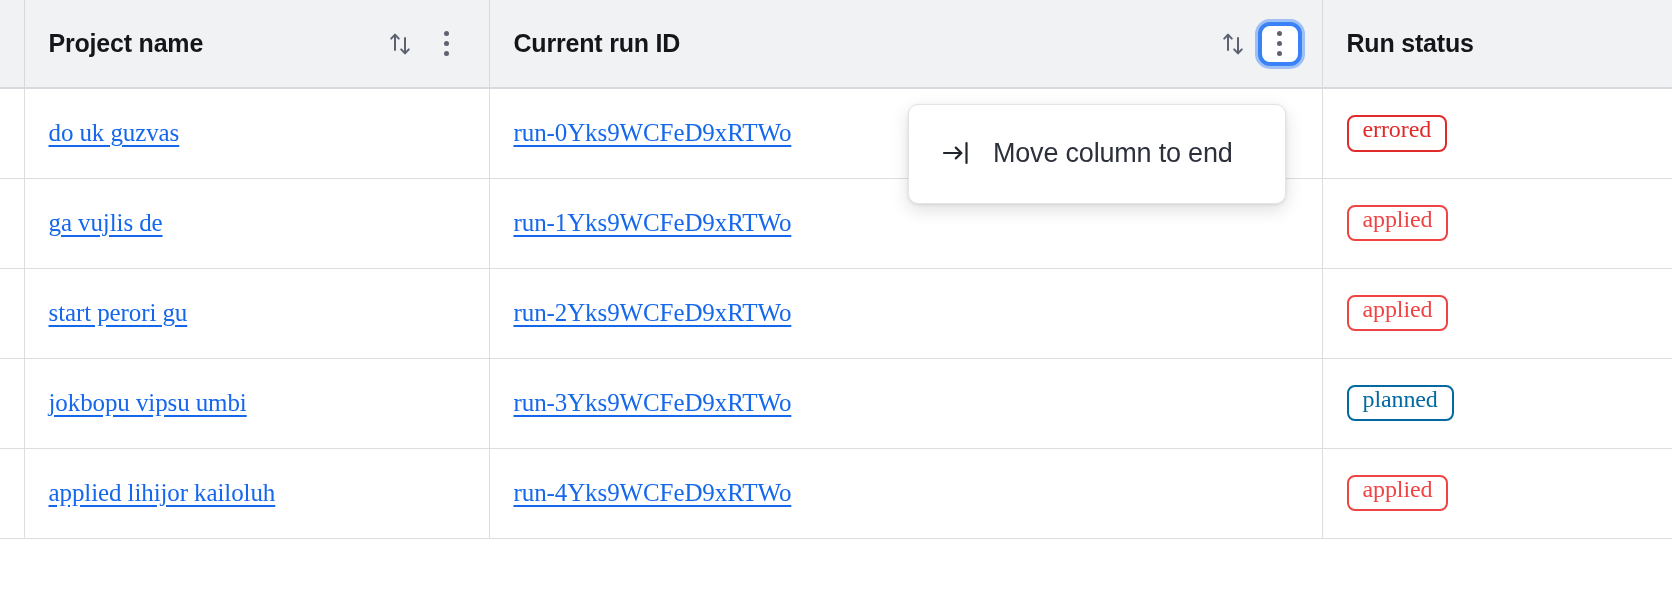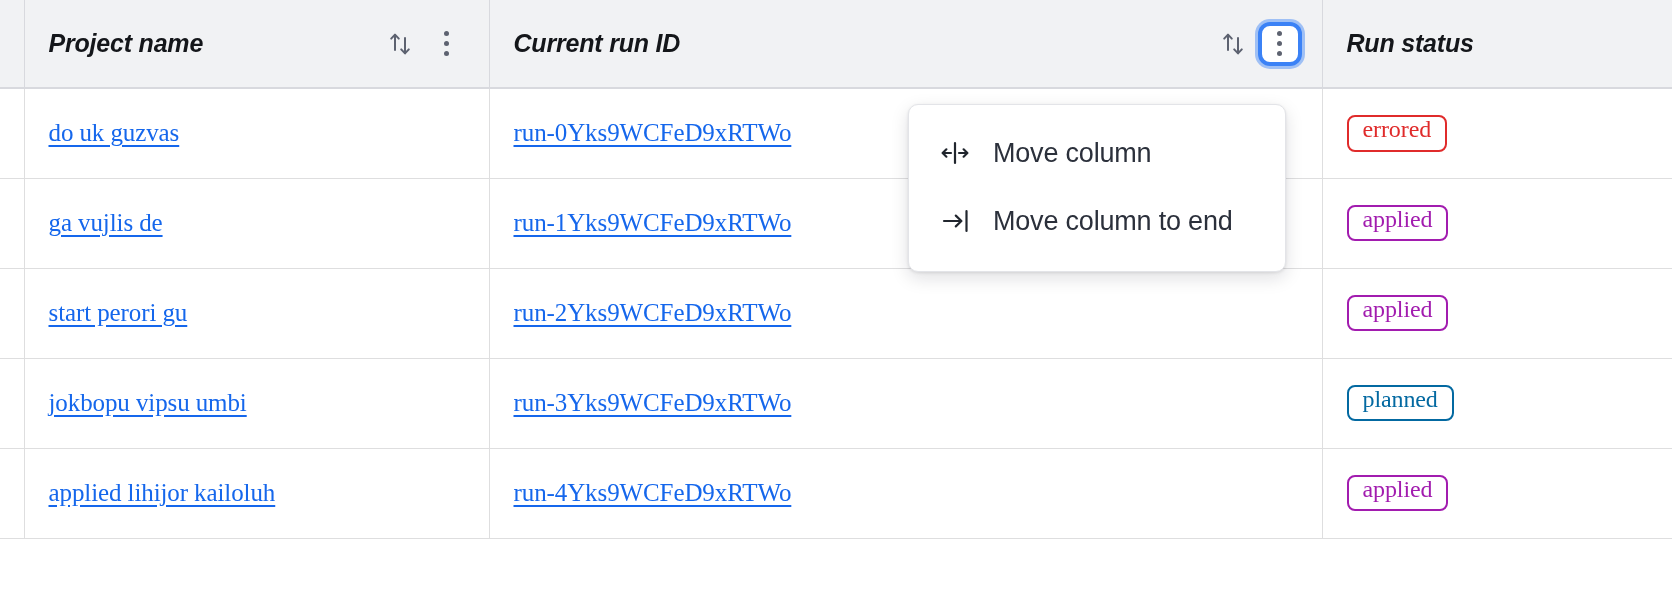--- a/index.html
+++ b/index.html
@@ -41,21 +41,20 @@
     border-right: 1px solid #d8d9de;
     height: 88px;
     padding: 0 24px;
     vertical-align: middle;
     text-align: left;
     font-size: 25px;
     font-weight: bold;
     color: #14161a;
     letter-spacing: -0.2px;
     white-space: nowrap;
-    font-style: italic;
   }
   thead th.spacer-head { padding: 0; border-right: 1px solid #d8d9de; }
   thead th.last-head { border-right: none; }
 
   .head-inner {
     display: flex;
     align-items: center;
     justify-content: space-between;
     width: 100%;
     gap: 10px;
@@ -133,21 +132,21 @@
     display: inline-block;
     border: 2px solid currentColor;
     border-radius: 8px;
     padding: 0 14px 7px;
     font-size: 24px;
     line-height: 1.08;
     letter-spacing: -0.1px;
     background: #ffffff;
   }
   .badge.errored { color: #e02b2b; }
-  .badge.applied { color: #a21caf; }
+  .badge.applied { color: #ef4444; }
   .badge.planned { color: #0369a1; }
 
   
   .menu {
     position: absolute;
     left: 908px;
     top: 104px;
     width: 378px;
     background: #ffffff;
     border: 1px solid #e3e4e8;
@@ -313,32 +312,20 @@
         </td>
         <td class="last-cell">
           <span class="badge applied">applied</span>
         </td>
       </tr>
     </tbody>
   </table>
 
   <div class="menu">
 
-    <div class="menu-item">
-      <span class="menu-icon">
-        <svg width="30" height="26" viewBox="0 0 30 26" fill="none" stroke="currentColor" stroke-width="2.2" stroke-linecap="round" stroke-linejoin="round">
-          <path d="M15 3 V23"></path>
-          <path d="M11 13 H3"></path>
-            <path d="M6.4 9.3 L2.6 13 L6.4 16.7"></path>
-          <path d="M19 13 H27"></path>
-            <path d="M23.6 9.3 L27.4 13 L23.6 16.7"></path>
-        </svg>
-      </span>
-      <span class="menu-label">Move column</span>
-    </div>
 
 
     <div class="menu-item">
       <span class="menu-icon">
         <svg width="30" height="26" viewBox="0 0 30 26" fill="none" stroke="currentColor" stroke-width="2.2" stroke-linecap="round" stroke-linejoin="round">
           <path d="M26.5 3 V23"></path>
           <path d="M4 13 H21"></path>
             <path d="M15.8 7.6 L21.4 13 L15.8 18.4"></path>
         </svg>
       </span>

